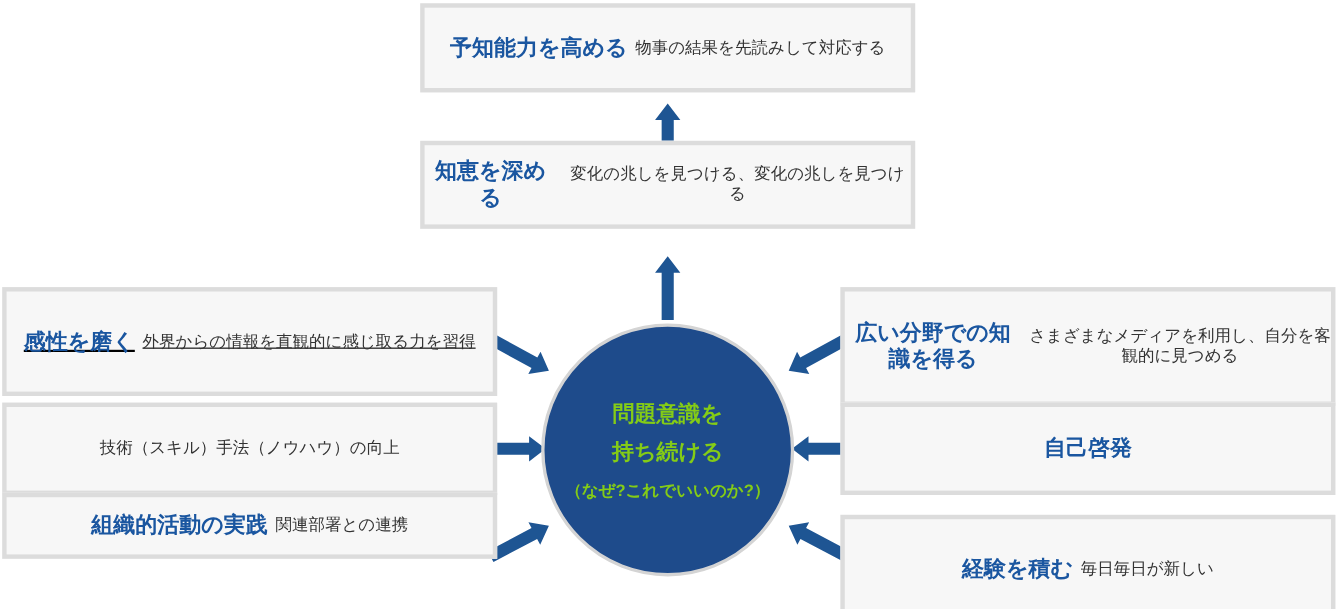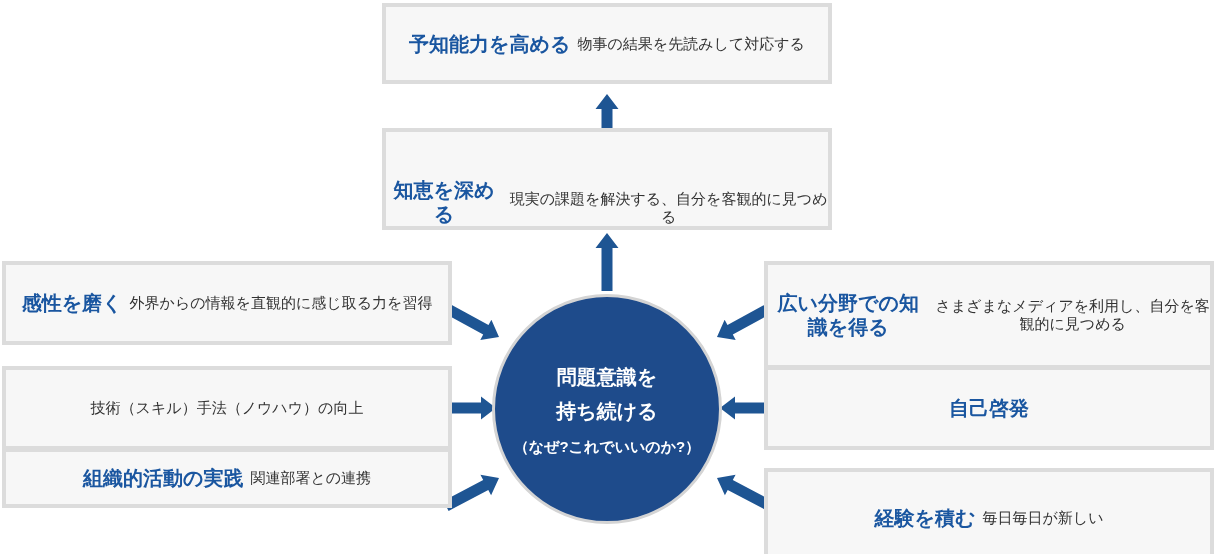--- a/index.html
+++ b/index.html
@@ -38,40 +38,40 @@
     font-weight:bold;
     color:var(--accent-blue);
     line-height:1.2;
   }
   .box-sub {
     font-size:15px;
     color:var(--subtitle-color);
     line-height:1.2;
   }
   .node-foresight { left:382px; top:3px;   width:450px; height:81px; }
-  .node-wisdom    { left:382px; top:128px; width:450px; height:102px;align-items:flex-end; }
-  .left-0  { left:2px;   top:261px; width:450px; height:84px; }
+  .node-wisdom    { left:382px; top:128px; width:450px; height:80px; }
+  .left-0  { left:2px;   top:261px; width:450px; height:99px;text-decoration:underline; }
   .left-1  { left:2px;   top:366px; width:450px; height:84px; }
   .left-2  { left:2px;   top:448px; width:450px; height:60px; }
   .right-0 { left:764px; top:261px; width:450px; height:108px; }
   .right-1 { left:764px; top:366px; width:450px; height:84px; }
   .right-2 { left:764px; top:468px; width:450px; height:100px; }
   .center-circle {
     position:absolute;
     left:492px; top:294px;
     width:230px; height:230px;
     border-radius:50%;
     background:var(--deep-blue);
     border:3px solid #d4d4d4;
     box-sizing:border-box;
     display:flex;
     flex-direction:column;
     align-items:center;
     justify-content:center;
-    color:#ffffff;
+    color:#84cc16;
     text-align:center;
   }
   .circle-line {
     font-size:20px;
     font-weight:bold;
     line-height:34px;
   }
   .circle-line-small {
     font-size:15px;
     font-weight:bold;
@@ -95,21 +95,21 @@
       <polygon points="772.6,501.1 732.8,480.1 735.6,474.8 717.0,478.0 724.9,495.2 727.7,489.9 767.4,510.9" fill="#1e5593"></polygon>
     </svg>
 
   <div class="box node-foresight">
     <div class="box-title">予知能力を高める</div>
     <div class="box-sub">物事の結果を先読みして対応する</div>
   </div>
 
   <div class="box node-wisdom">
     <div class="box-title">知恵を深める</div>
-    <div class="box-sub">現実の課題を解決する、自分を客観的に見つめる</div>
+    <div class="box-sub">変化の兆しを見つける、変化の兆しを見つける</div>
   </div>
 
   <div class="box left-0">
     <div class="box-title">感性を磨く</div>
     <div class="box-sub">外界からの情報を直観的に感じ取る力を習得</div>
   </div>
 
   <div class="box left-1">
     <div class="box-sub">技術（スキル）手法（ノウハウ）の向上</div>
   </div>

